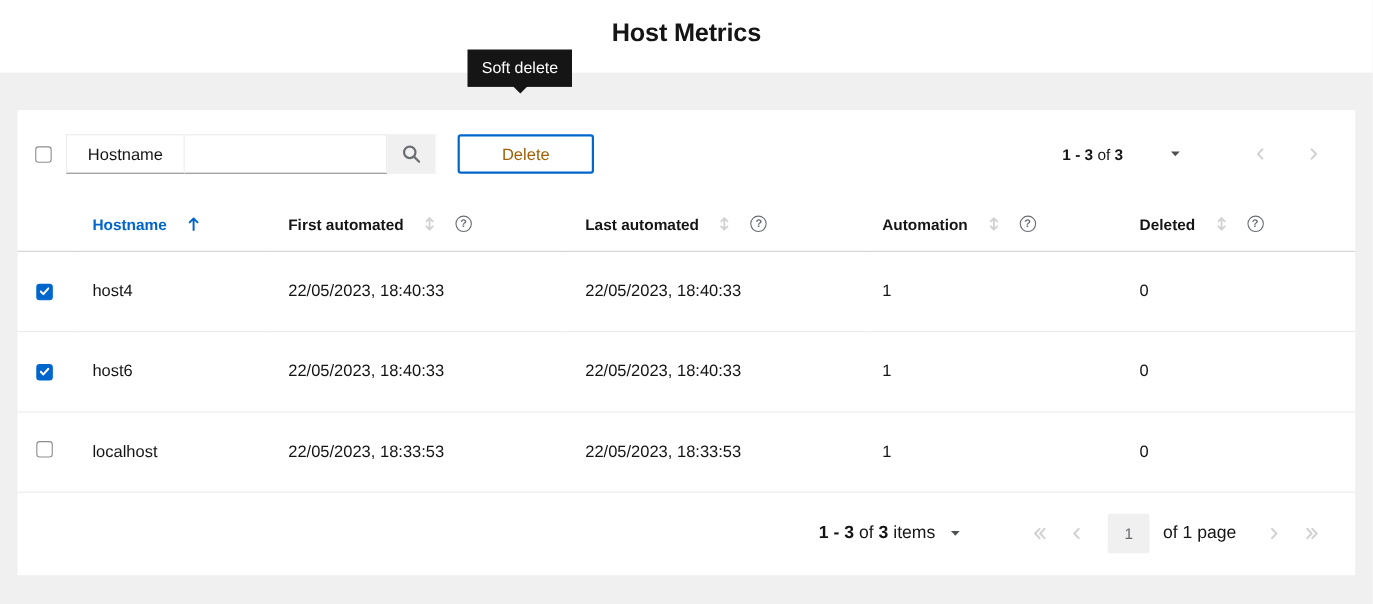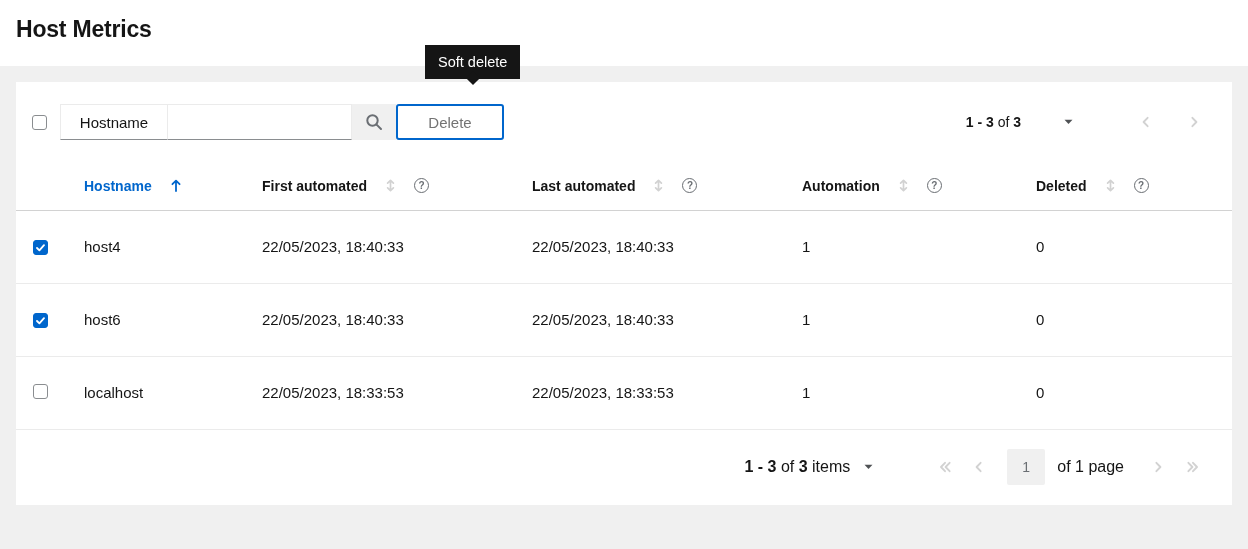--- a/index.html
+++ b/index.html
@@ -10,32 +10,33 @@
     color: #151515;
     position: relative;
     overflow: hidden;
   }
 
   
   .page-header {
     background: #fff;
     height: 66px;
     padding: 16px 16px 0;
+    text-align: center;
   }
   .page-title {
     font-size: 23px;
     font-weight: 700;
     letter-spacing: -0.2px;
   }
 
   
   .card {
     position: absolute;
     left: 16px;
-    top: 82px;
+    top: 100px;
     width: 1216px;
     background: #fff;
   }
 
   
   .toolbar {
     display: flex;
     align-items: center;
     padding: 22px 16px;
     height: 80px;
@@ -77,25 +78,26 @@
   }
   .search-btn {
     width: 44px;
     background: #f0f0f0;
     border: none;
     display: flex; align-items: center; justify-content: center;
     cursor: pointer;
   }
 
   .delete-btn {
-    width: 108px; height: 36px;
+    margin-left: 20px;
+    width: 124px; height: 36px;
     background: #fff;
     border: 2px solid #06c;
     border-radius: 3px;
-    color: #737373;
+    color: #a16207;
     font-family: "Liberation Sans", sans-serif;
     font-size: 15px;
     cursor: pointer;
   }
 
   
   .tooltip {
     position: absolute;
     left: 425px;
     top: 45px;

